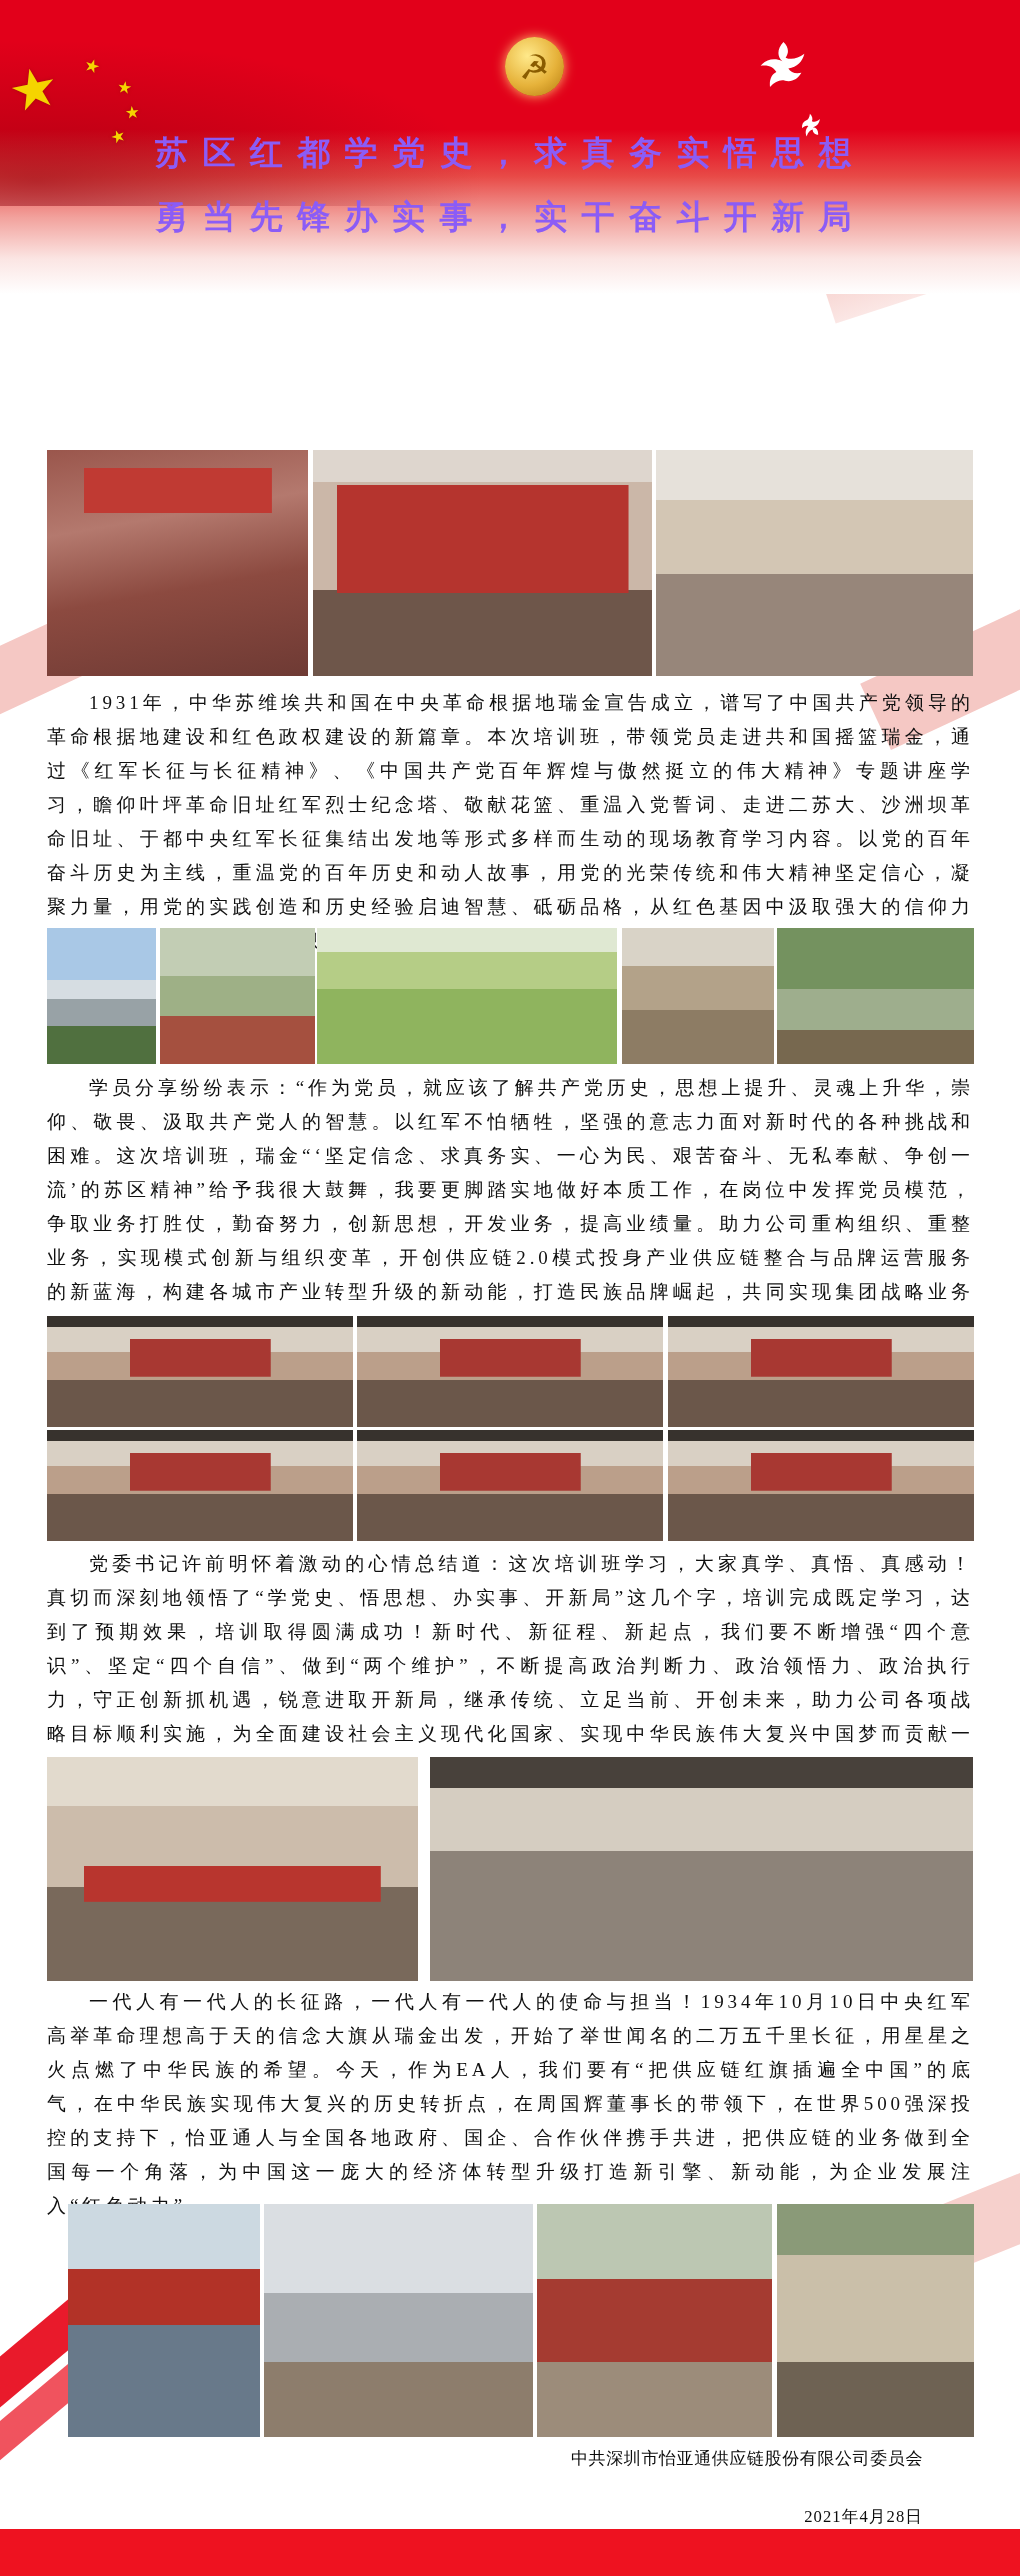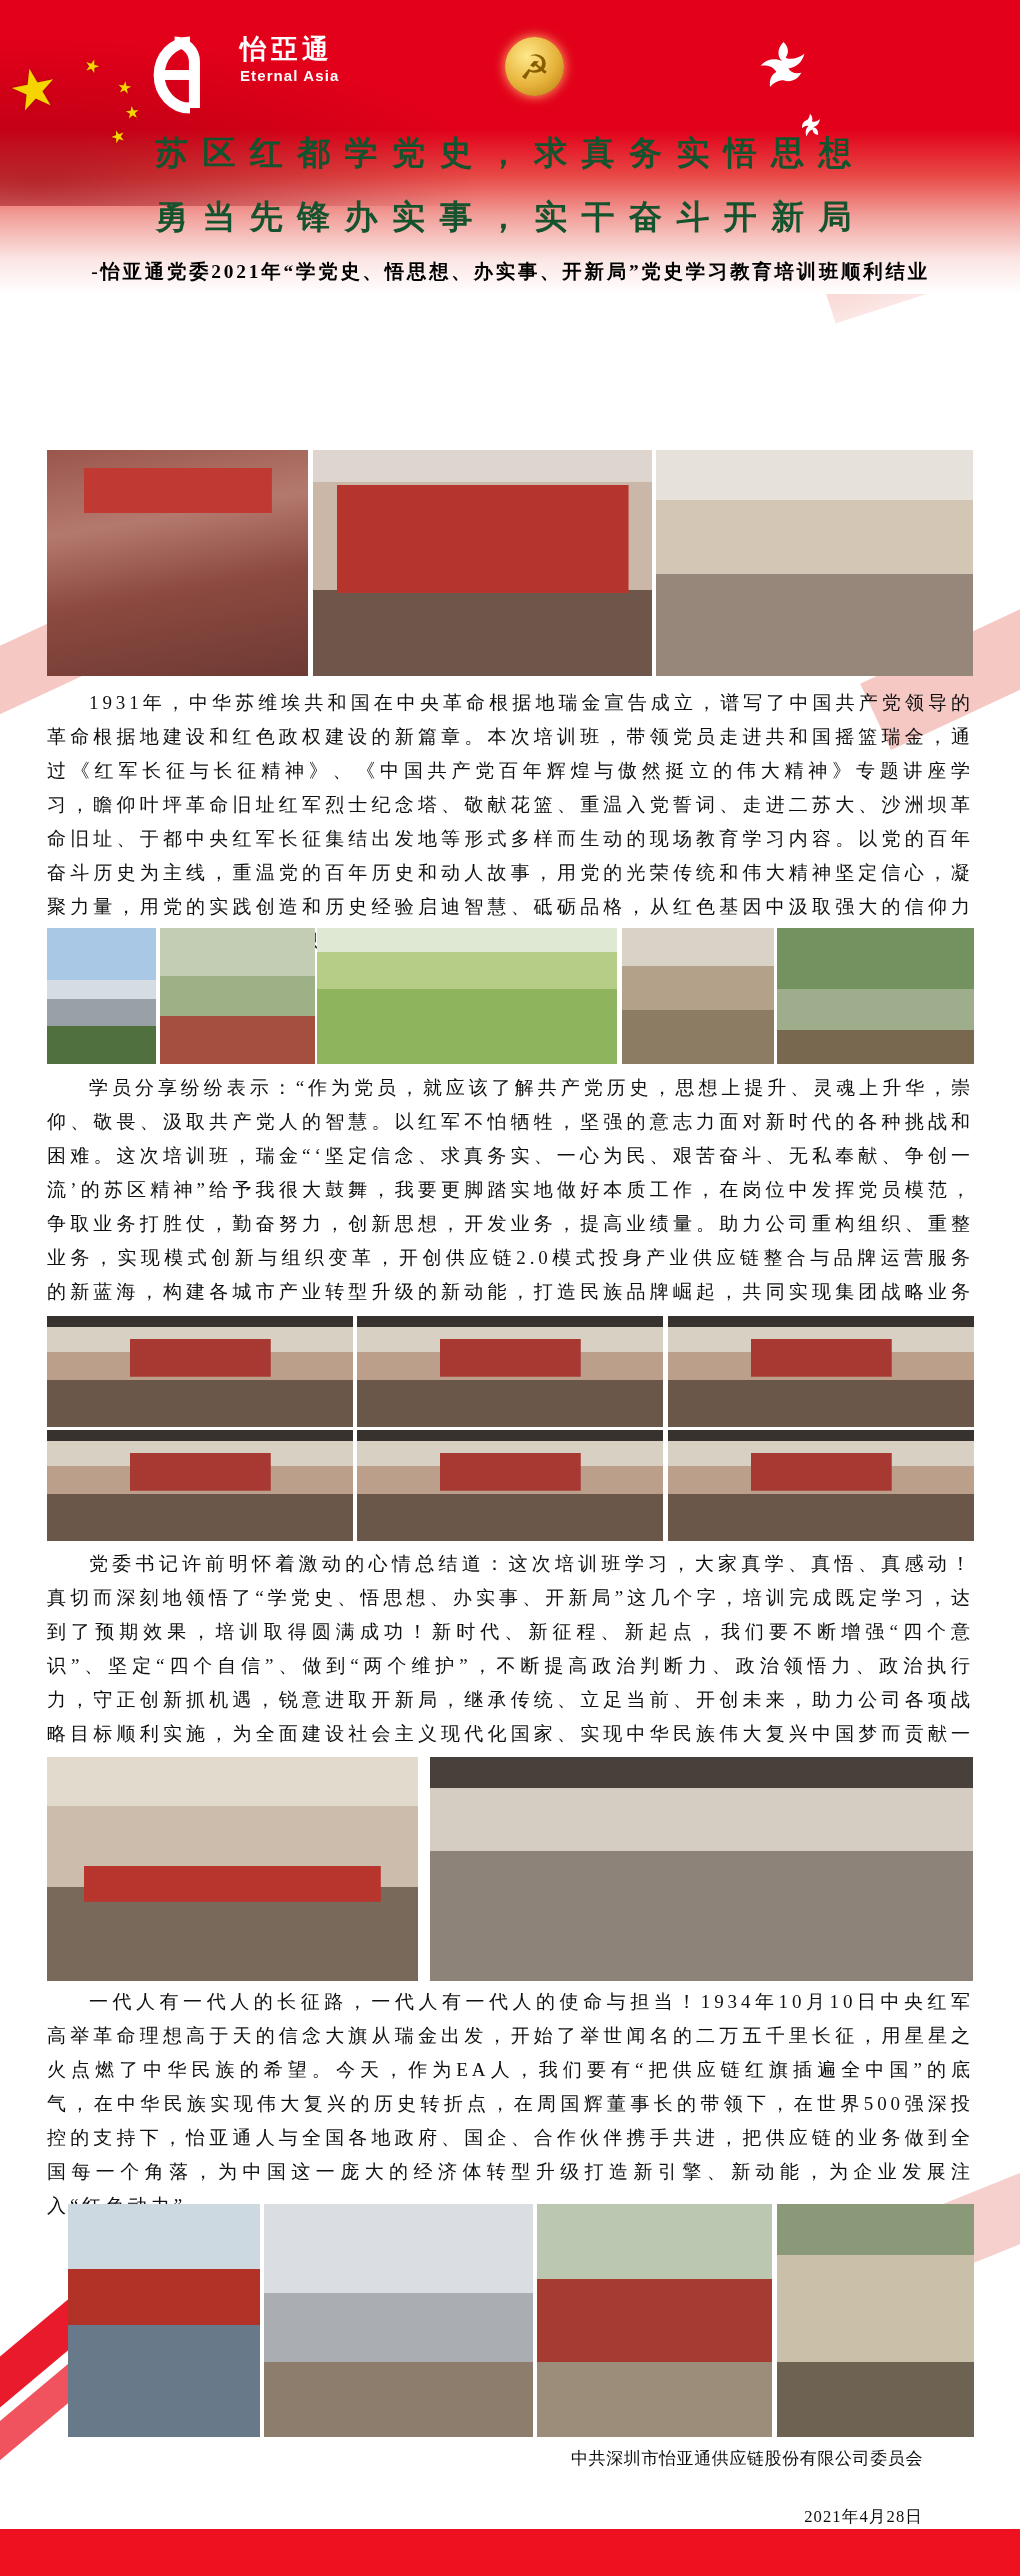--- a/index.html
+++ b/index.html
@@ -24,21 +24,21 @@
   .logo-en{font-size:15px;font-weight:bold;letter-spacing:1.1px;margin-top:4.4px;}
   .emblem{position:absolute;left:505px;top:37px;width:59px;height:59px;border-radius:50%;
           background:radial-gradient(circle at 38% 32%,#ffe98a,#e6b23a 55%,#b97f12 95%);
           box-shadow:0 0 12.2px rgba(255,215,120,.85);display:flex;align-items:center;justify-content:center;}
   .emblem span{font-family:"DejaVu Sans",sans-serif;font-size:34px;color:#8a5c00;line-height:1;}
   .dove{position:absolute;}
   .dove-large{left:758px;top:32px;width:48px;height:65px;transform:rotate(6deg);}
   .dove-small{left:798px;top:113px;width:28px;height:25.5px;transform:rotate(148deg);}
 
   
-  .title-line{position:absolute;left:0;width:100%;text-align:center;color:#14532d;
+  .title-line{position:absolute;left:0;width:100%;text-align:center;color:#8b5cf6;
         font-weight:bold;font-size:33px;letter-spacing:14.4px;z-index:2;white-space:nowrap;}
   .title-1{top:131px;}
   .title-2{top:195px;}
   .subtitle{position:absolute;left:0;top:258px;width:100%;text-align:center;color:#000;
         font-weight:bold;font-size:19.4px;letter-spacing:2.8px;z-index:2;white-space:nowrap;}
 
   
   .body-text{position:absolute;left:47px;width:927px;margin:0;z-index:2;color:#101010;
         font-size:19px;line-height:34px;letter-spacing:3.9px;text-align:justify;text-indent:42px;}
   .para1{top:306px;}
@@ -117,47 +117,35 @@
   <div class="ribbon rb6"></div>
   <div class="ribbon rb7"></div>
 
   <div class="hero">
     <span class="star star-big">★</span>
     <span class="star star-s1">★</span>
     <span class="star star-s2">★</span>
     <span class="star star-s3">★</span>
     <span class="star star-s4">★</span>
 
-    <div class="logo">
-      <svg class="logo-mark" viewBox="0 0 152 156">
-        <path d="M96 18 a56 60 0 1 0 0 120" fill="none" stroke="#ffffff" stroke-width="20"></path>
-        <path d="M40 78 h56" fill="none" stroke="#ffffff" stroke-width="18"></path>
-        <path d="M104 138 V54 a36 36 0 0 0 -36 -36" fill="none" stroke="#ffffff" stroke-width="20"></path>
-      </svg>
-      <div class="logo-txt">
-        <div class="logo-zh">怡亞通</div>
-        <div class="logo-en">Eternal Asia</div>
-      </div>
-    </div>
 
     <div class="emblem">
         <span>☭</span>
       </div>
 
     <svg class="dove dove-large" viewBox="0 0 100 110">
       <path d="M48 8 C36 24 38 40 50 48 C32 42 16 48 6 62 C22 58 34 62 40 72 C30 78 27 90 30 104 C39 92 50 86 60 88 C74 90 86 82 92 68 C80 72 70 70 64 62 C82 58 92 44 94 28 C81 40 67 44 56 40 C63 28 59 16 48 8 Z" fill="#ffffff"></path>
     </svg>
     <svg class="dove dove-small" viewBox="0 0 100 110">
       <path d="M48 8 C36 24 38 40 50 48 C32 42 16 48 6 62 C22 58 34 62 40 72 C30 78 27 90 30 104 C39 92 50 86 60 88 C74 90 86 82 92 68 C80 72 70 70 64 62 C82 58 92 44 94 28 C81 40 67 44 56 40 C63 28 59 16 48 8 Z" fill="#ffffff"></path>
     </svg>
   </div>
 
   <div class="title-line title-1">苏区红都学党史，求真务实悟思想</div>
   <div class="title-line title-2">勇当先锋办实事，实干奋斗开新局</div>
-  <div class="subtitle">-怡亚通党委2021年“学党史、悟思想、办实事、开新局”党史学习教育培训班顺利结业</div>
 
 
   <div class="photo a1" title="室内授旗仪式"></div>
   <div class="photo a2" title="党史学习教育培训班专题授课"></div>
   <div class="photo a3" title="学员课堂互动"></div>
 
   <p class="body-text para2">1931年，中华苏维埃共和国在中央革命根据地瑞金宣告成立，谱写了中国共产党领导的革命根据地建设和红色政权建设的新篇章。本次培训班，带领党员走进共和国摇篮瑞金，通过《红军长征与长征精神》、《中国共产党百年辉煌与傲然挺立的伟大精神》专题讲座学习，瞻仰叶坪革命旧址红军烈士纪念塔、敬献花篮、重温入党誓词、走进二苏大、沙洲坝革命旧址、于都中央红军长征集结出发地等形式多样而生动的现场教育学习内容。以党的百年奋斗历史为主线，重温党的百年历史和动人故事，用党的光荣传统和伟大精神坚定信心，凝聚力量，用党的实践创造和历史经验启迪智慧、砥砺品格，从红色基因中汲取强大的信仰力量，达到了学党史、悟思想的目的。</p>
 
   <div class="photo b1" title="红军烈士纪念塔"></div>
   <div class="photo b2" title="红军服学员列队"></div>

